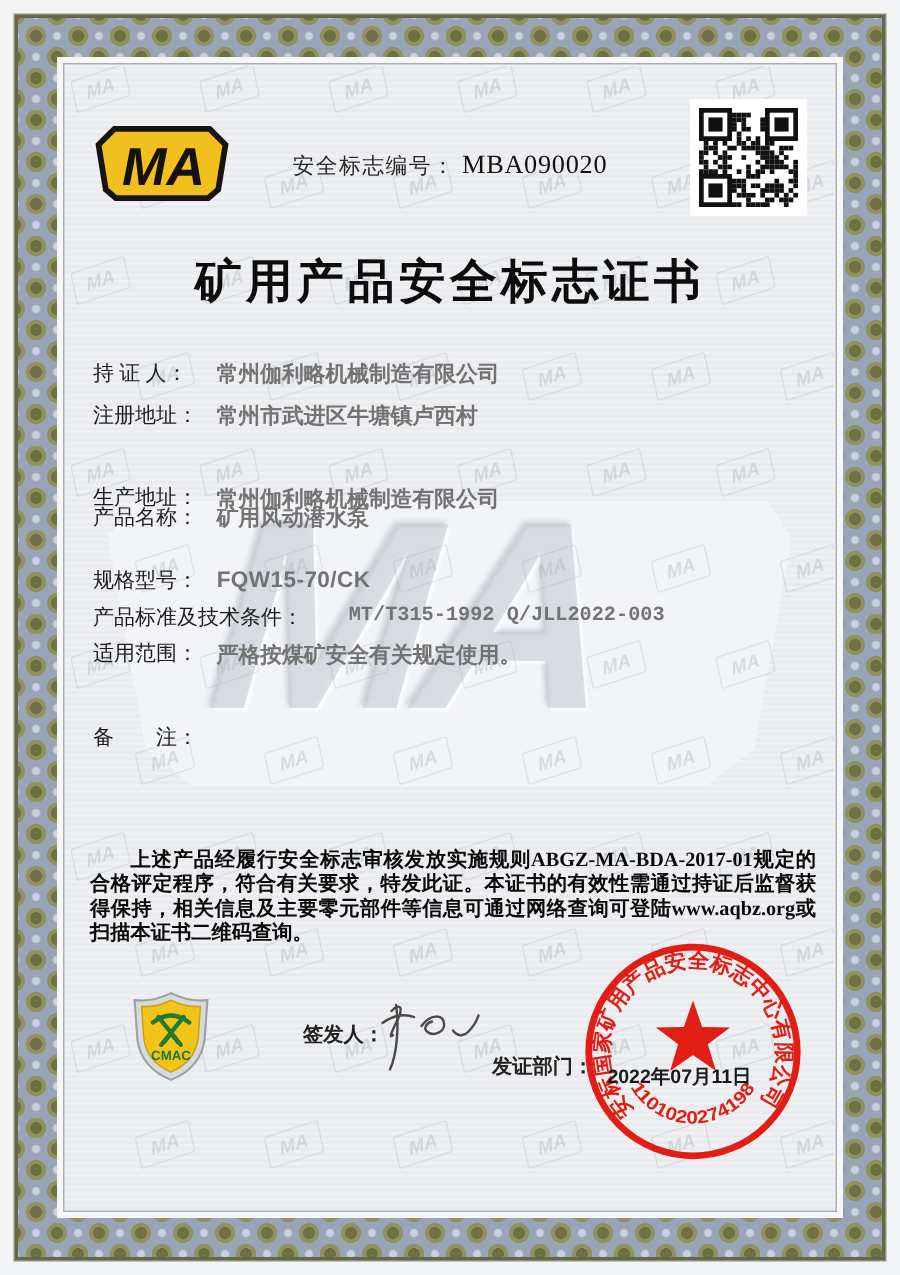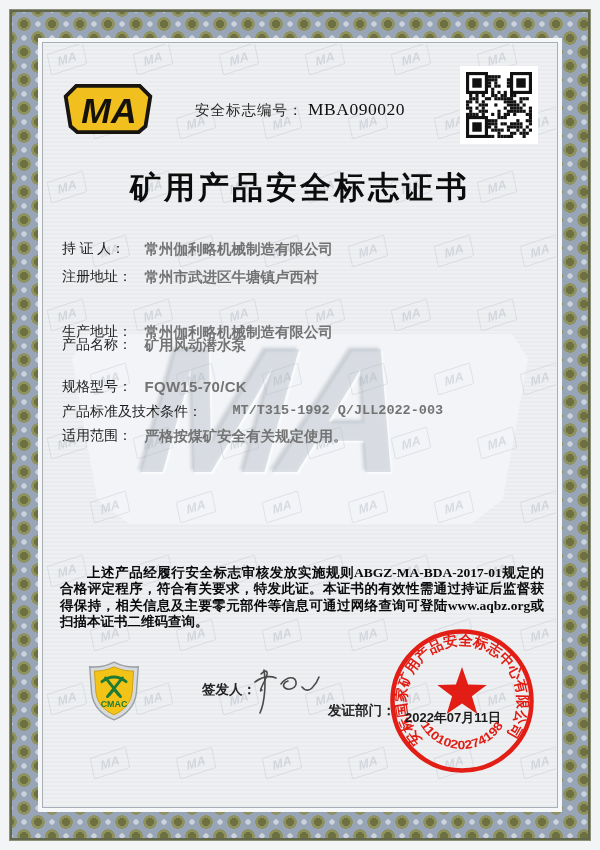--- a/index.html
+++ b/index.html
@@ -354,20 +354,23 @@
       <span class="fvalue model">FQW15-70/CK</span>
     </div>
     <div class="row" style="top:403px">
       <span class="flabel w166">产品标准及技术条件：</span>
       <span class="fvalue std">MT/T315-1992 Q/JLL2022-003</span>
     </div>
     <div class="row" style="top:427px">
       <span class="flabel w78">适用范围：</span>
       <span class="fvalue kai">严格按煤矿安全有关规定使用。</span>
     </div>
+    <div class="row" style="top:483px">
+      <span class="flabel">备　　注：</span>
+    </div>
 
     <div class="statement">上述产品经履行安全标志审核发放实施规则ABGZ-MA-BDA-2017-01规定的合格评定程序，符合有关要求，特发此证。本证书的有效性需通过持证后监督获得保持，相关信息及主要零元部件等信息可通过网络查询可登陆www.aqbz.org或扫描本证书二维码查询。</div>
 
     <div class="cmac">
       <svg width="56" height="62" viewBox="0 0 60 66">
         <path d="M30,2 C38,6 48,8 56,7 L54,35 C52,51 42,59 30,64 C18,59 8,51 6,35 L4,7 C12,8 22,6 30,2 Z" fill="#d7dadd" stroke="#9aa0a6" stroke-width="1.5"></path>
         <path d="M30,7 C37,10.5 45,12 51,11.5 L49.5,34 C48,47 40,54 30,58.5 C20,54 12,47 10.5,34 L9,11.5 C15,12 23,10.5 30,7 Z" fill="#f3c318" stroke="#c9a00e" stroke-width="1"></path>
         <g stroke="#1e7a34" stroke-width="3" fill="none" stroke-linecap="round">
           <path d="M17,23 Q30,13 43,23"></path>
           <path d="M21,19 L37,39"></path>

